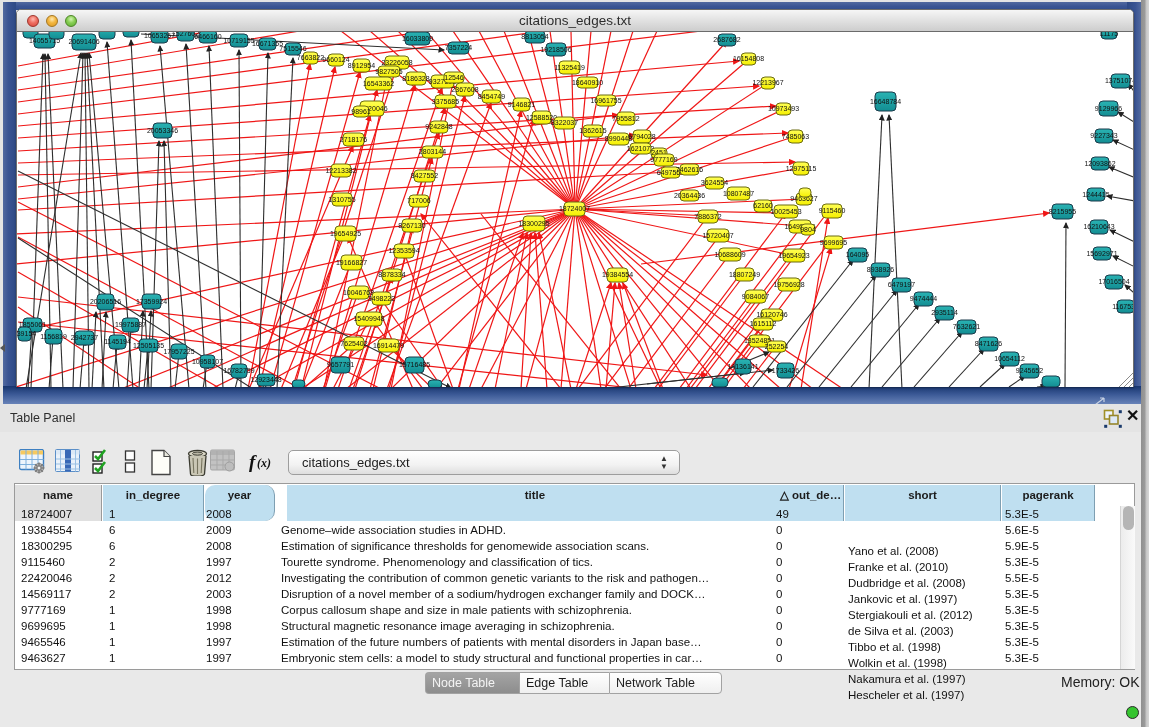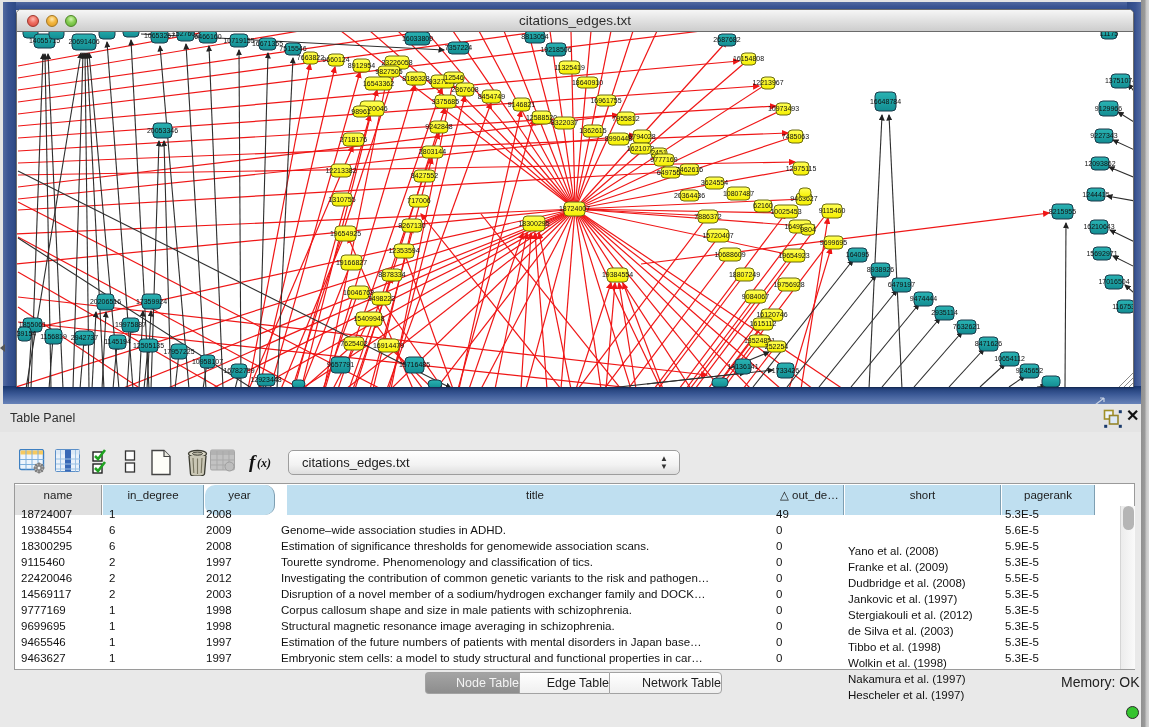--- a/index.html
+++ b/index.html
@@ -36,40 +36,40 @@
 #tp_float { left:1102px; top:4px; }
 #tp_close { left:1126px; top:2px; font-size:16px; font-weight:bold; color:#111; }
 #toolbar { left:14px; top:40px; width:1121px; height:40px; }
 .tbi { position:absolute; top:5px; }
 #dd { left:274px; top:6px; width:392px; height:25px; background:linear-gradient(180deg,#ffffff 0%,#f2f2f2 60%,#dedede 100%); border:1px solid #9d9d9d; border-radius:5px; }
 #ddtext { left:13px; top:4px; font-size:13px; color:#1d1d1d; }
 #ddarrows { left:371px; top:4px; font-size:8px; color:#333; line-height:8px; }
 
 #tablebox { left:14px; top:483px; width:1121px; height:187px; background:#fff; border:1px solid #9a9a9a; }
 #thead { position:absolute; left:0; top:1px; width:1100px; height:21px; font-size:11.5px; color:#1c1c1c; }
-#thead span { position:absolute; top:0; height:30px; line-height:21px; text-align:center; border-right:1px solid #7e9fb2; background:#bfdff0; }
+#thead span { position:absolute; top:0; height:36px; line-height:21px; text-align:center; border-right:1px solid #7e9fb2; background:#bfdff0;font-weight:bold; }
 #th0 { left:0px; width:87px; background:#e0e0e0 !important; border-right:1px solid #9a9a9a !important; }
 #th1 { left:88px; width:101px; }
 #th2 { left:190px; width:70px;border-radius:10px; }
 #th3 { left:272px; width:497px; }
 #th4 { left:759px; width:70px; text-align:left !important; padding-left:6px; }
 #th5 { left:830px; width:156px; }
 #th6 { left:987px; width:93px; }
 #tbody { position:absolute; left:0; top:23px; width:1119px; font-size:11.5px; color:#111; }
 .tr { position:relative; height:16px; line-height:15px; white-space:nowrap; }
 .tr span { position:absolute; top:0; overflow:hidden; }
 .c0 { left:6px; width:80px; } .c1 { left:94px; width:94px; } .c2 { left:191px; width:68px; }
 .c3 { left:266px; width:492px; } .c4 { left:761px; width:66px; } .c5 { left:833px; width:152px;margin-top:37px; }
 .c6 { left:990px; width:90px; }
 #vscroll { position:absolute; left:1105px; top:22px; width:15px; height:163px; background:linear-gradient(90deg,#ececec,#fafafa); border-left:1px solid #d5d5d5; }
 #vthumb { position:absolute; left:2px; top:0px; width:11px; height:24px; background:#b5b5b5; border-radius:6px; }
 
 
 #tabs { left:425px; top:672px; height:22px; font-size:12.5px; }
-.tab { position:absolute; top:0; height:22px; line-height:21px; text-align:right; background:linear-gradient(180deg,#ffffff,#efefef); border-top:1px solid #a2a2a2; border-bottom:1px solid #a2a2a2; color:#1d1d1d; }
+.tab { position:absolute; top:0; height:22px; line-height:21px; text-align:left; background:linear-gradient(180deg,#ffffff,#efefef); border-top:1px solid #a2a2a2; border-bottom:1px solid #a2a2a2; color:#1d1d1d;padding-left:6px; }
 #tab0 { left:0; width:94px; border-left:1px solid #a2a2a2; border-radius:4px 0 0 4px; background:linear-gradient(180deg,#a4a4a4,#8d8d8d); color:#f4f4f4; }
 #tab1 { left:94px; width:90px; border-left:1px solid #a2a2a2; }
 #tab2 { left:184px; width:113px; border-left:1px solid #a2a2a2; border-right:1px solid #a2a2a2; border-radius:0 4px 4px 0; }
 
 
 #memtext { left:1061px; top:674px; font-size:14px; color:#222; }
 #memdot { left:1126px; top:706px; width:13px; height:13px; border-radius:50%; background:#35c42f; border:1.5px solid #2a2a2a; }
 </style></head>
 <body>
 <div id="stage">
@@ -677,21 +677,21 @@
           <span class="c4">49</span>
           <span class="c5">Yano et al. (2008)</span>
           <span class="c6">5.3E-5</span>
 </div>
 <div class="tr">
 <span class="c0">19384554</span>
           <span class="c1">6</span>
           <span class="c2">2009</span>
           <span class="c3">Genome–wide association studies in ADHD.</span>
           <span class="c4">0</span>
-          <span class="c5">Franke et al. (2009)</span>
+          <span class="c5">Franke et al. (2010)</span>
           <span class="c6">5.6E-5</span>
 </div>
 <div class="tr">
 <span class="c0">18300295</span>
           <span class="c1">6</span>
           <span class="c2">2008</span>
           <span class="c3">Estimation of significance thresholds for genomewide association scans.</span>
           <span class="c4">0</span>
           <span class="c5">Dudbridge et al. (2008)</span>
           <span class="c6">5.9E-5</span>

